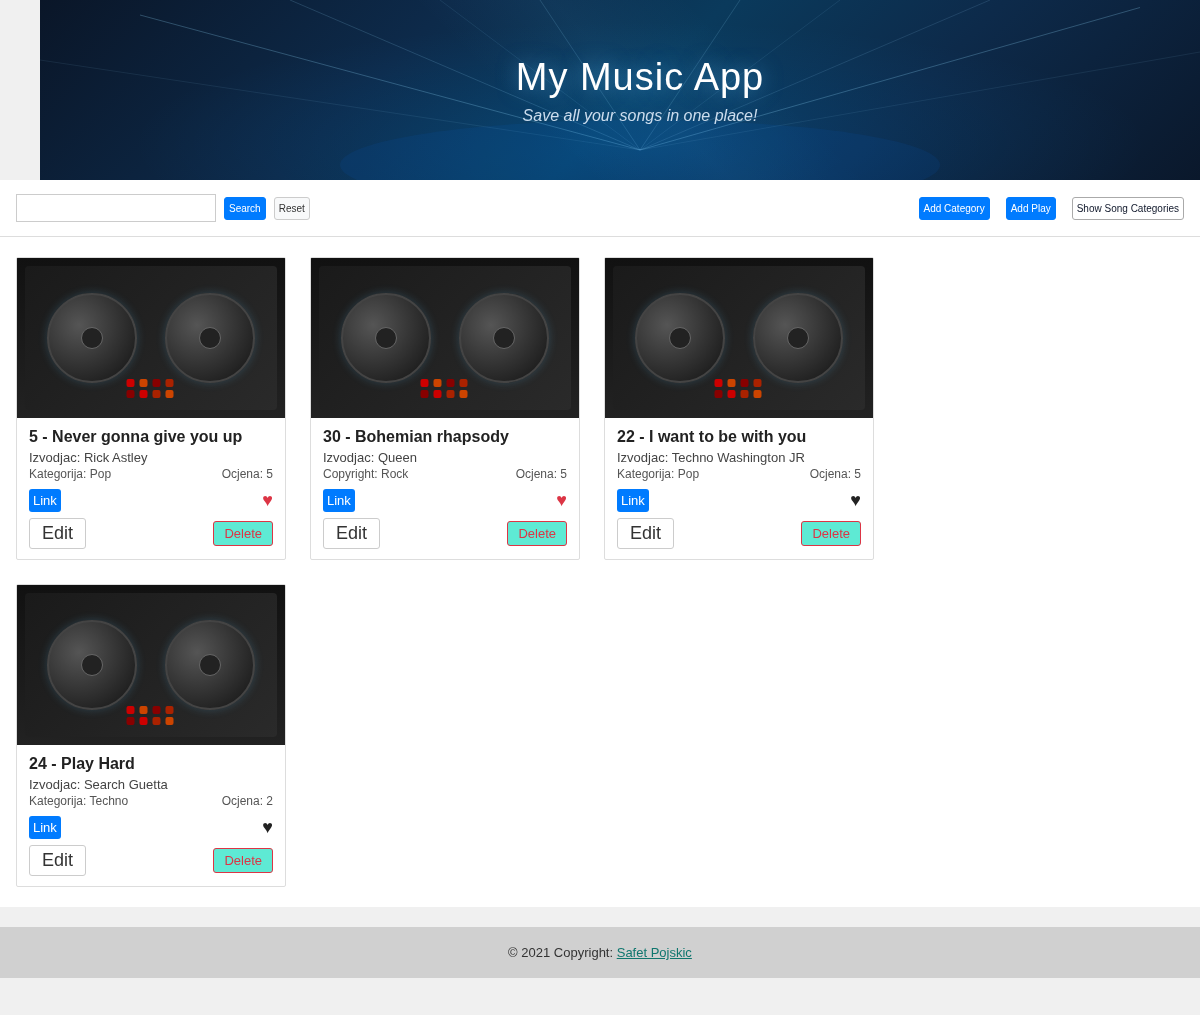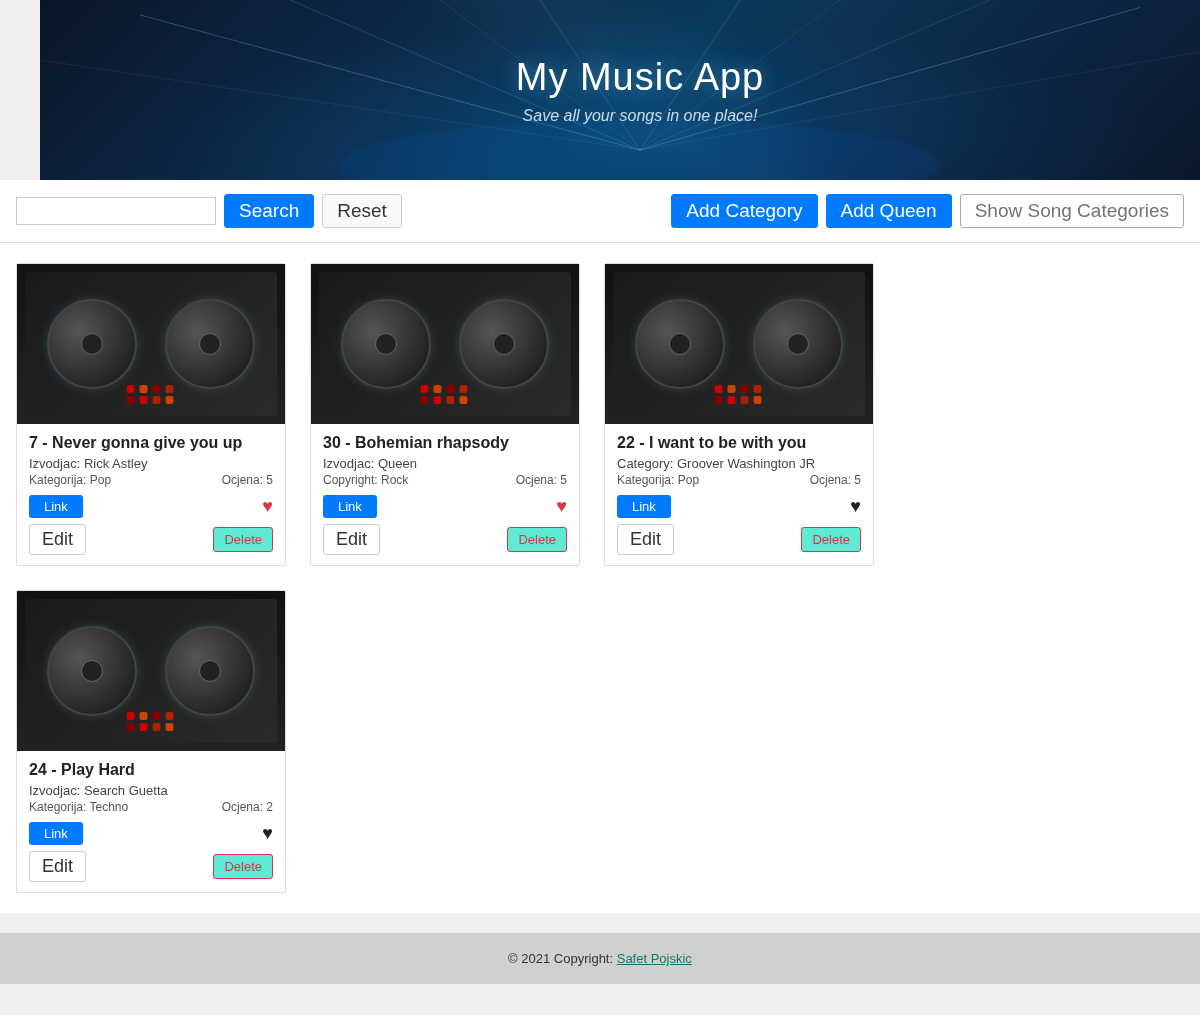--- a/index.html
+++ b/index.html
@@ -60,45 +60,45 @@
       gap: 8px;
     }
     .search-input {
       border: 1px solid #ccc;
       padding: 5px 8px;
       width: 200px;
       font-size: 14px;
       outline: none;
     }
     .btn {
-      padding: 5px 14px;
-      font-size: 19px;
+      padding: 5px 4px;
+      font-size: 10px;
       cursor: pointer;
       border: 1px solid #ccc;
       border-radius: 3px;
     }
     .btn-primary {
       background: #007bff;
       color: #fff;
       border-color: #007bff;
     }
     .btn-secondary {
       background: #f8f9fa;
       color: #333;
       border-color: #ccc;
     }
     .btn-outline {
       background: #fff;
-      color: #737373;
+      color: #0f172a;
       border-color: #aaa;
     }
     .toolbar-right {
       margin-left: auto;
       display: flex;
-      gap: 8px;
+      gap: 16px;
     }
 
     
     .content {
       padding: 20px 16px;
       background: #fff;
       min-height: 600px;
     }
     .song-grid {
       display: grid;
@@ -229,21 +229,21 @@
     }
     .song-actions-bottom {
       display: flex;
       justify-content: space-between;
       align-items: center;
     }
     .btn-link {
       background: #007bff;
       color: #fff;
       border: none;
-      padding: 4px 15px;
+      padding: 4px 4px;
       font-size: 13px;
       cursor: pointer;
       border-radius: 3px;
     }
     .btn-edit {
       background: #fff;
       color: #333;
       border: 1px solid #ccc;
       padding: 4px 12px;
       font-size: 18px;
@@ -296,21 +296,21 @@
   <h1 class="header-title">My Music App</h1>
   <p class="header-subtitle">Save all your songs in one place!</p>
 </header>
 
 <div class="toolbar">
   <input class="search-input" type="text" placeholder="" style="">
   <button class="btn btn-primary">Search</button>
   <button class="btn btn-secondary">Reset</button>
   <div class="toolbar-right">
     <button class="btn btn-primary">Add Category</button>
-    <button class="btn btn-primary">Add Queen</button>
+    <button class="btn btn-primary">Add Play</button>
     <button class="btn btn-outline">Show Song Categories</button>
   </div>
 </div>
 
 <div class="content">
   <div class="song-grid" id="song-grid">
   <div class="song-card">
       <div class="song-card-image">
         <div class="dj-controller">
           <div class="dj-platter-left"></div>
@@ -321,21 +321,21 @@
             <div class="dj-btn-dot"></div>
             <div class="dj-btn-dot"></div>
             <div class="dj-btn-dot" style="background:#880000"></div>
             <div class="dj-btn-dot" style="background:#cc0000"></div>
             <div class="dj-btn-dot" style="background:#aa2200"></div>
             <div class="dj-btn-dot" style="background:#cc4400"></div>
           </div>
         </div>
       </div>
       <div class="song-card-body">
-        <div class="song-title">7 - Never gonna give you up</div>
+        <div class="song-title">5 - Never gonna give you up</div>
         <div class="song-artist">Izvodjac: Rick Astley</div>
         <div class="song-meta">
           <span>Kategorija: Pop</span>
           <span>Ocjena: 5</span>
         </div>
         <div class="song-actions-top">
           <button class="btn-link">Link</button>
           <span class="heart-red">♥</span>
         </div>
         <div class="song-actions-bottom">
@@ -390,21 +390,21 @@
             <div class="dj-btn-dot"></div>
             <div class="dj-btn-dot" style="background:#880000"></div>
             <div class="dj-btn-dot" style="background:#cc0000"></div>
             <div class="dj-btn-dot" style="background:#aa2200"></div>
             <div class="dj-btn-dot" style="background:#cc4400"></div>
           </div>
         </div>
       </div>
       <div class="song-card-body">
         <div class="song-title">22 - I want to be with you</div>
-        <div class="song-artist">Category: Groover Washington JR</div>
+        <div class="song-artist">Izvodjac: Techno Washington JR</div>
         <div class="song-meta">
           <span>Kategorija: Pop</span>
           <span>Ocjena: 5</span>
         </div>
         <div class="song-actions-top">
           <button class="btn-link">Link</button>
           <span class="heart-black">♥</span>
         </div>
         <div class="song-actions-bottom">
           <button class="btn-edit">Edit</button>

